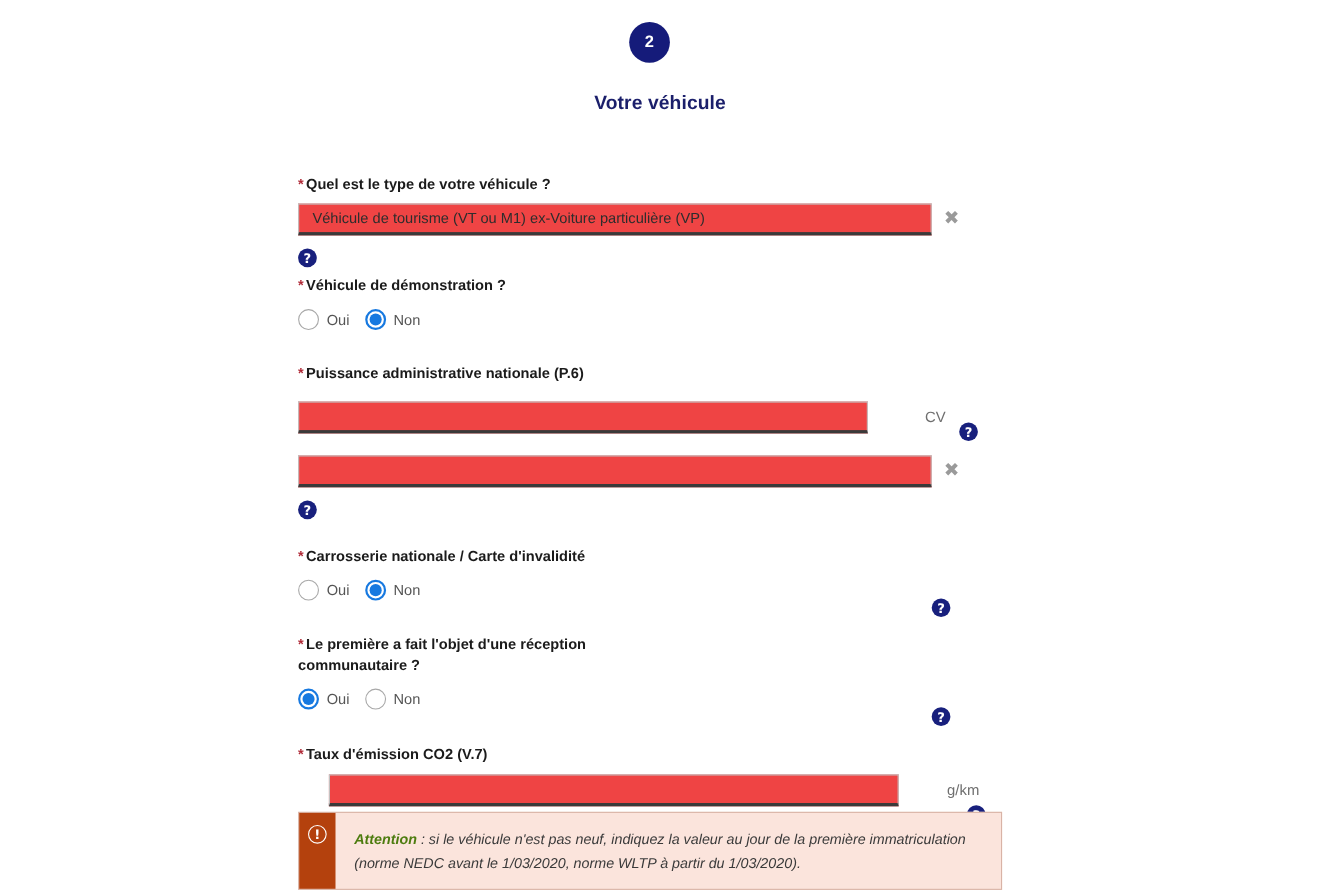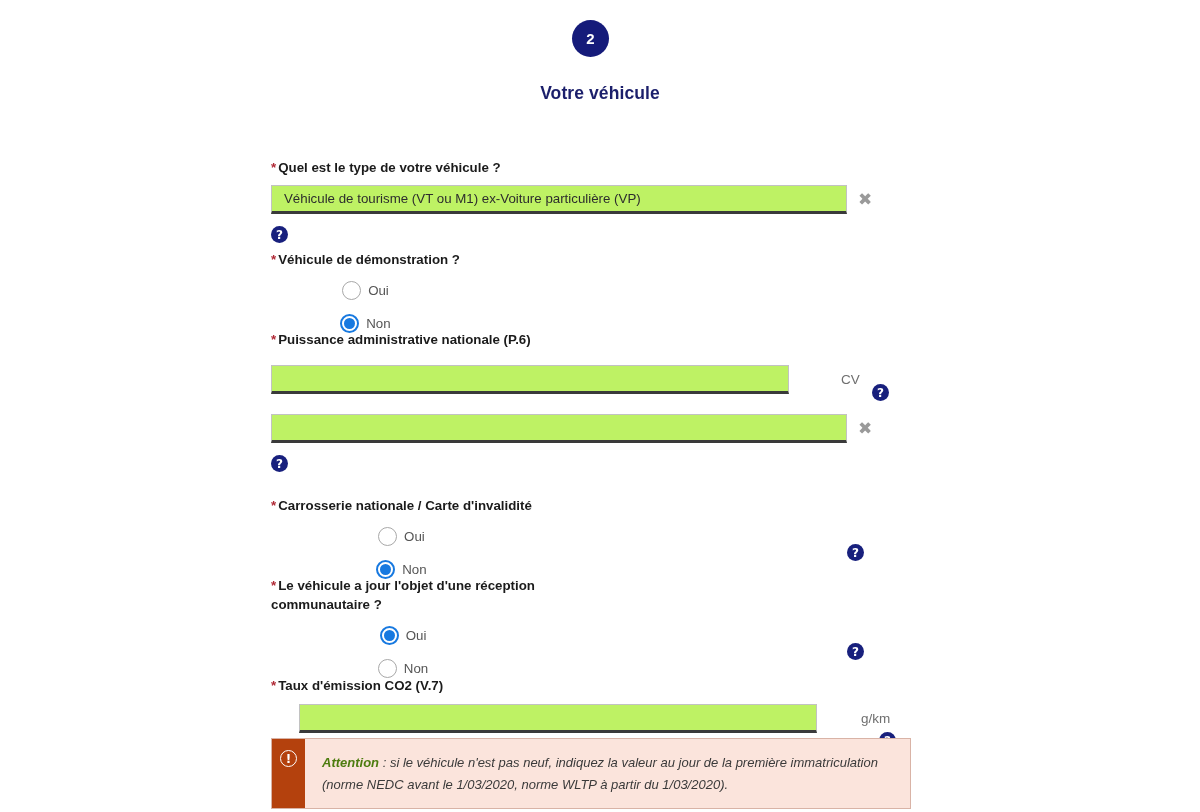--- a/index.html
+++ b/index.html
@@ -80,21 +80,21 @@
   }
 
   .control-row {
     position: relative;
     display: flex;
     align-items: flex-start;
   }
 
   
   .ctrl {
-    background: #bef264;
+    background: #ef4444;
     border: 1px solid #c2c2c2;
     border-bottom: 3px solid #3a3a3a;
     height: 29px;
     box-sizing: border-box;
     display: flex;
     align-items: center;
     padding: 0 12px;
     font-size: 13.3px;
     color: #2d2d2d;
     font-family: "Liberation Sans", sans-serif;
@@ -134,21 +134,20 @@
     line-height: 1;
     font-family: "DejaVu Sans", sans-serif;
   }
   .help-abs { position: absolute; }
 
   
   .radio-group {
     display: flex;
     align-items: center;
     gap: 14px;
-    flex-direction: column;
   }
   .radio-opt {
     display: flex;
     align-items: center;
     gap: 7px;
   }
   .radio {
     width: 19px;
     height: 19px;
     border-radius: 50%;
@@ -283,21 +282,21 @@
         </label>
         <label class="radio-opt">
           <span class="radio on"></span>
           <span class="radio-label">Non</span>
         </label>
       </div>
       <div class="help help-abs" style="left:576px; top:48px;">?</div>
     </div>
 
     <div class="field" style="position:absolute; left:0; top:418px;">
-      <div class="label"><span class="req-star">*</span><span>Le véhicule a jour l'objet d'une réception
+      <div class="label"><span class="req-star">*</span><span>Le première a fait l'objet d'une réception
 communautaire ?</span></div>
       <div class="radio-group" style="margin-top:12px;">
         <label class="radio-opt">
           <span class="radio on"></span>
           <span class="radio-label">Oui</span>
         </label>
         <label class="radio-opt">
           <span class="radio"></span>
           <span class="radio-label">Non</span>
         </label>

